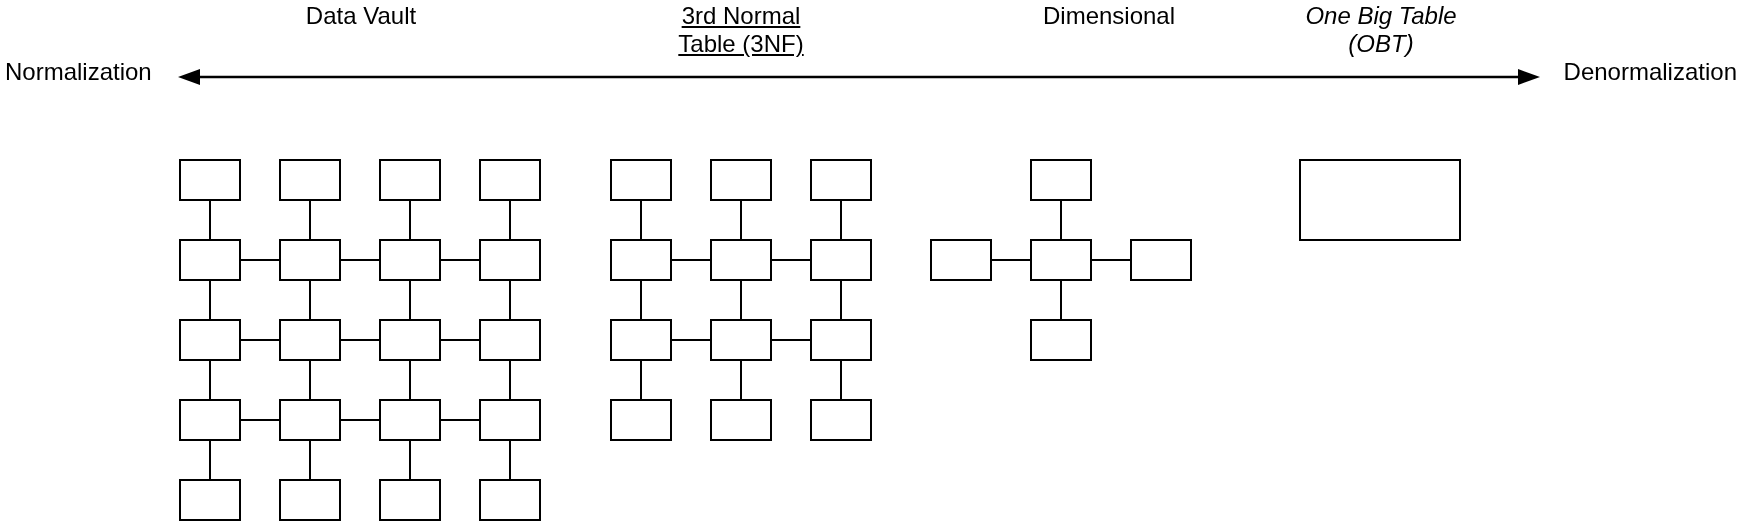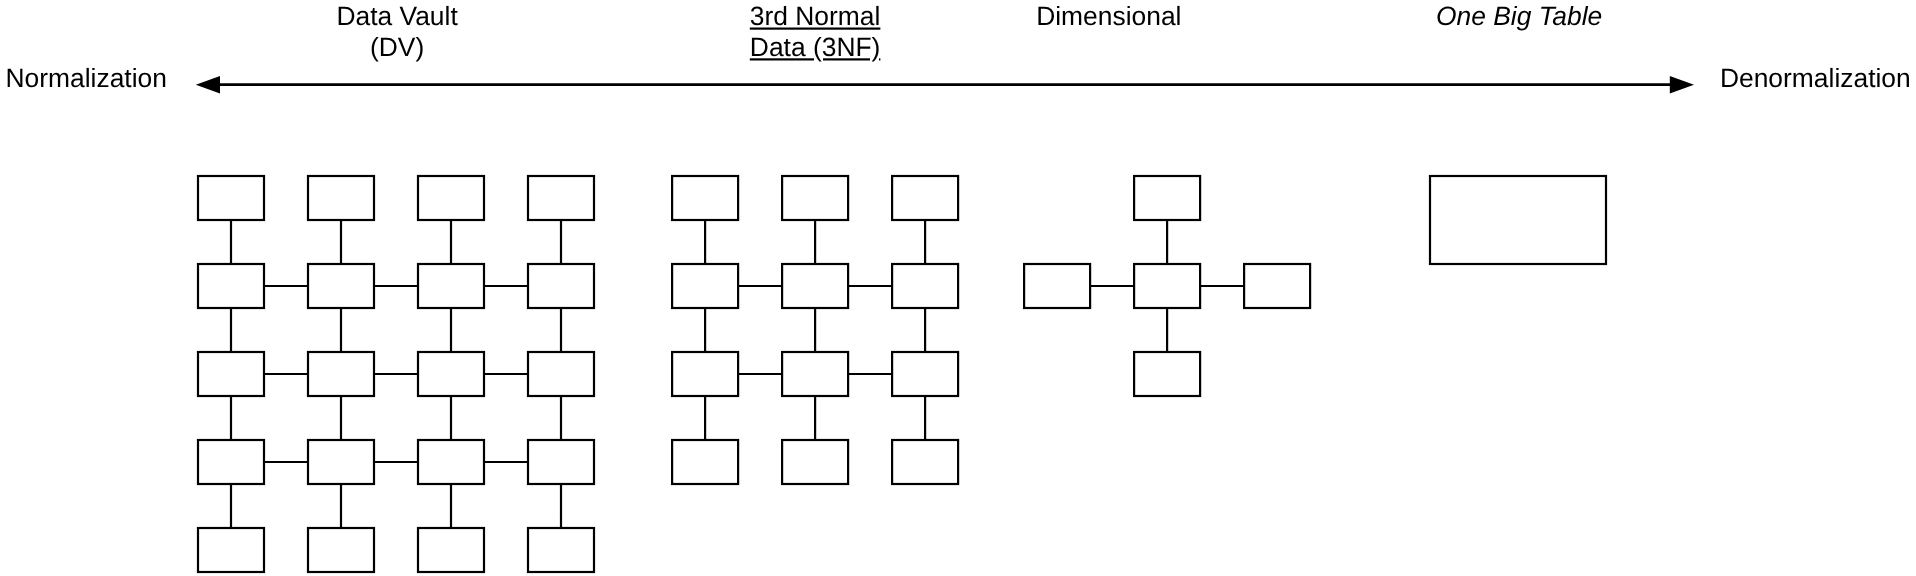--- a/index.html
+++ b/index.html
@@ -23,34 +23,34 @@
 <body>
 
 <div class="canvas">
 
   <div class="axis-label right">Denormalization</div>
 
   <div class="axis-label left">Normalization</div>
 
   <div class="approach-label" style="left: 211px;">
     <span class="line">Data Vault</span>
-    <span class="line">(DV)</span>
   </div>
 
   <div class="approach-label" style="left: 591px; text-decoration: underline;">
     <span class="line">3rd Normal</span>
-    <span class="line">Data (3NF)</span>
+    <span class="line">Table (3NF)</span>
   </div>
 
-  <div class="approach-label" style="left: 858px;">
+  <div class="approach-label" style="left: 959px;">
     <span class="line">Dimensional</span>
   </div>
 
   <div class="approach-label" style="left: 1231px; font-style: italic;">
     <span class="line">One Big Table</span>
+    <span class="line">(OBT)</span>
   </div>
 
   <svg class="overlay" width="1742" height="524" viewBox="0 0 1742 524">
       <line x1="210" y1="200" x2="210" y2="240" stroke="#000000" stroke-width="2"></line>
       <rect x="180" y="160" width="60" height="40" fill="#ffffff" stroke="#000000" stroke-width="2"></rect>
       <line x1="310" y1="200" x2="310" y2="240" stroke="#000000" stroke-width="2"></line>
       <rect x="280" y="160" width="60" height="40" fill="#ffffff" stroke="#000000" stroke-width="2"></rect>
       <line x1="410" y1="200" x2="410" y2="240" stroke="#000000" stroke-width="2"></line>
       <rect x="380" y="160" width="60" height="40" fill="#ffffff" stroke="#000000" stroke-width="2"></rect>
       <line x1="510" y1="200" x2="510" y2="240" stroke="#000000" stroke-width="2"></line>

